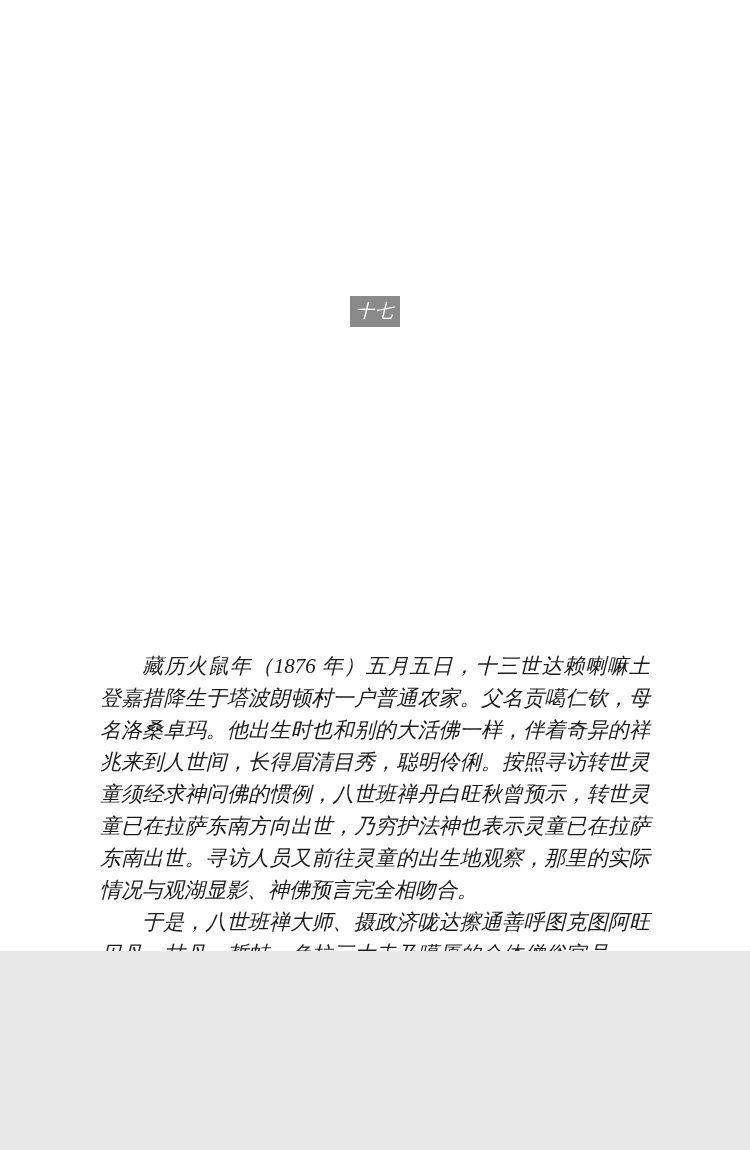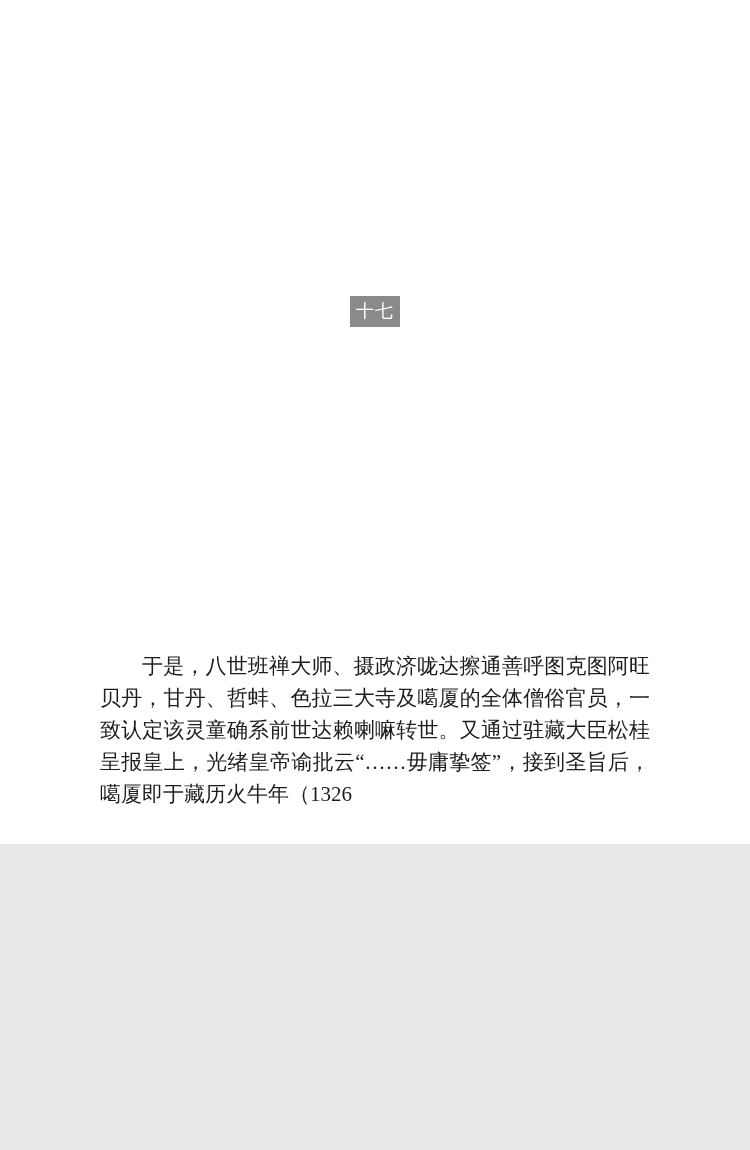--- a/index.html
+++ b/index.html
@@ -3,26 +3,27 @@
 <meta charset="utf-8">
 <style>
   html, body {
     margin: 0;
     padding: 0;
     background: #e8e8e8;
   }
   .page {
     position: relative;
     width: 750px;
-    height: 844px;
+    height: 951px;
     margin: 0 auto;
     background: #ffffff;
     font-family: "Liberation Serif", "DejaVu Serif", serif;
     color: #1c1c1c;
     overflow: hidden;
+    font-style: italic;
   }
   .chapter-badge {
     position: absolute;
     top: 296px;
     left: 50%;
     transform: translateX(-50%);
     min-width: 49px;
     height: 31px;
     line-height: 31px;
     text-align: center;
@@ -80,17 +81,18 @@
 </style>
 </head>
 <body>
 
 <div class="page" style="background: rgb(255, 255, 255); color: rgb(28, 28, 28);">
   <div class="chapter-badge" style="background: rgb(138, 138, 138); color: rgb(255, 255, 255);">十七</div>
 
 
 
   <div class="body-text">
+    <p>藏历火鼠年（1876 年）五月五日，十三世达赖喇嘛土登嘉措降生于塔波朗顿村一户普通农家。父名贡噶仁钦，母名洛桑卓玛。他出生时也和别的大活佛一样，伴着奇异的祥兆来到人世间，长得眉清目秀，聪明伶俐。按照寻访转世灵童须经求神问佛的惯例，八世班禅丹白旺秋曾预示，转世灵童已在拉萨东南方向出世，乃穷护法神也表示灵童已在拉萨东南出世。寻访人员又前往灵童的出生地观察，那里的实际情况与观湖显影、神佛预言完全相吻合。</p>
     <p>于是，八世班禅大师、摄政济咙达擦通善呼图克图阿旺贝丹，甘丹、哲蚌、色拉三大寺及噶厦的全体僧俗官员，一致认定该灵童确系前世达赖喇嘛转世。又通过驻藏大臣松桂呈报皇上，光绪皇帝谕批云“……毋庸挚签”，接到圣旨后，噶厦即于藏历火牛年（1326</p>
   </div>
 
   <div class="page-number">156</div>
 </div>
 
 </body></html>

